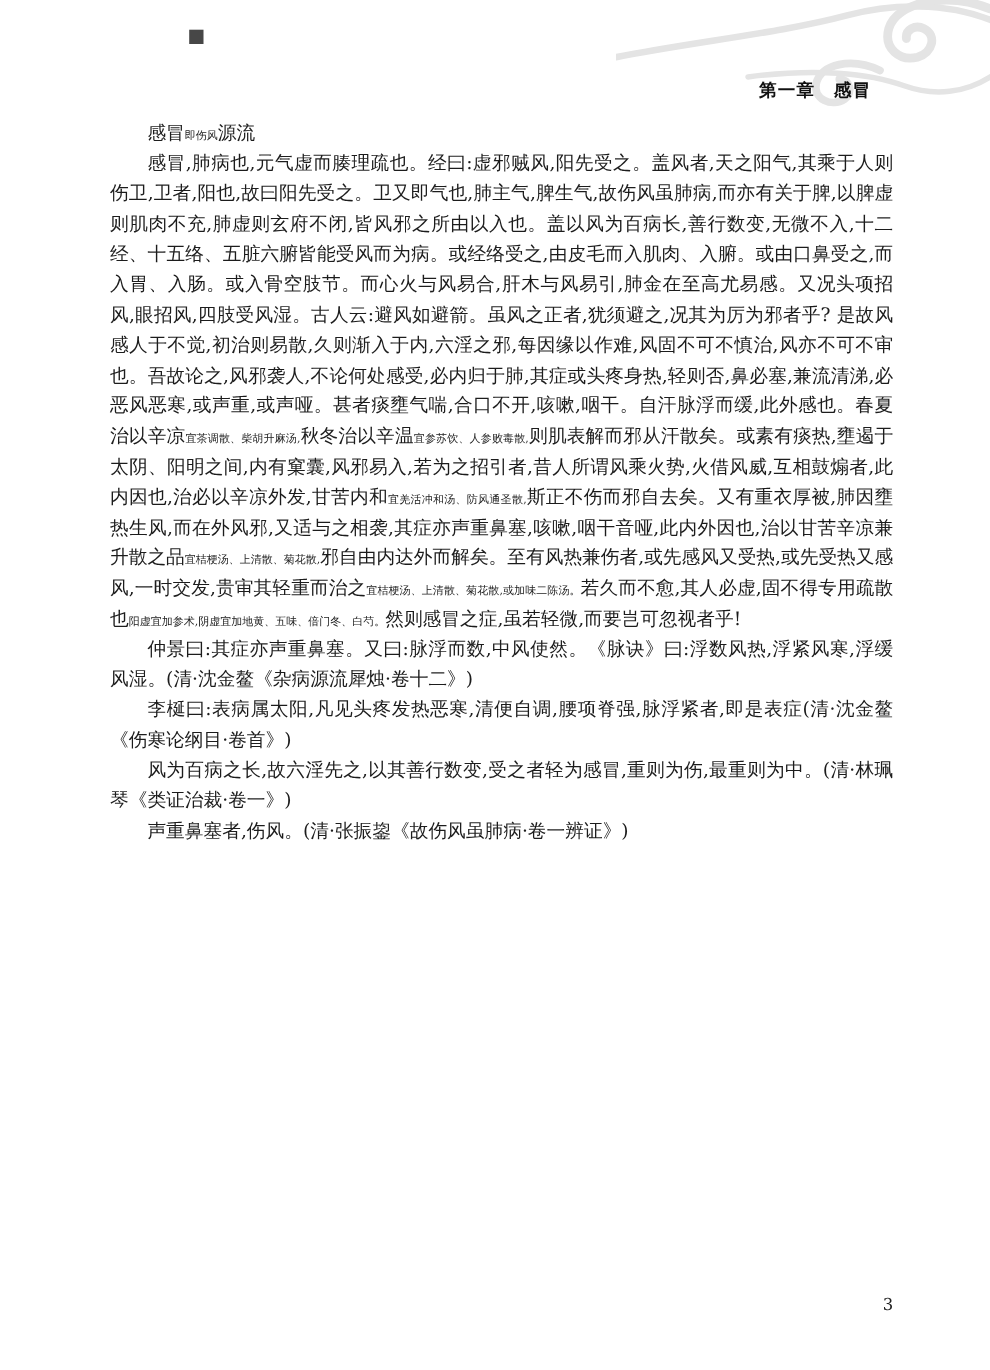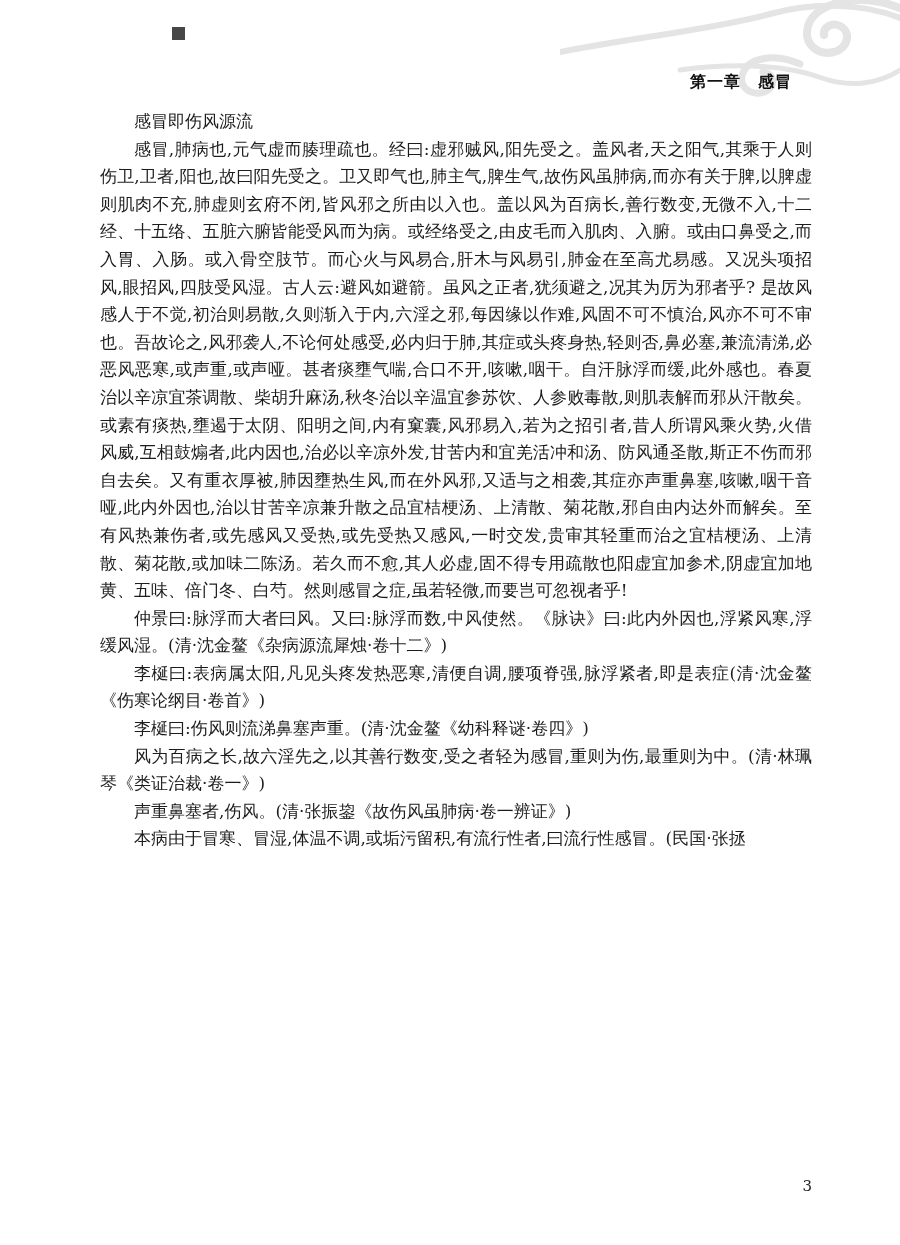--- a/index.html
+++ b/index.html
@@ -25,21 +25,21 @@
   }
 
   .content {
     position:absolute; top:108px; left:100px; width:712px;
   }
   .para {
     font-size:17px; line-height:27.6px;
     text-align:justify; text-indent:2em;
     color:#1c1c1c;
   }
-  .para .small-note { font-size:17px; line-height:1; }
+  .para .small-note { font-size:10px; line-height:1; }
   .para.title .text-run { font-weight:normal; }
 
   .page-number {
     position:absolute; right:88px; bottom:50px;
     font-size:15px; color:#222;
   }
 </style>
 </head>
 <body>
 
@@ -52,23 +52,21 @@
     <path stroke-width="5" stroke-linecap="round" d="M 120 70 C 180 62, 230 66, 262 78 C 290 88, 318 84, 340 70" stroke="#e4e4e4"></path>
   </svg>
 
   <div class="print-mark"></div>
 
   <div class="running-head">第一章　感冒</div>
 
   <div class="content">
       <p class="para title"><span class="text-run">感冒</span><span class="small-note">即伤风</span><span class="text-run">源流</span></p>
       <p class="para"><span class="text-run">感冒,肺病也,元气虚而腠理疏也。经曰:虚邪贼风,阳先受之。盖风者,天之阳气,其乘于人则伤卫,卫者,阳也,故曰阳先受之。卫又即气也,肺主气,脾生气,故伤风虽肺病,而亦有关于脾,以脾虚则肌肉不充,肺虚则玄府不闭,皆风邪之所由以入也。盖以风为百病长,善行数变,无微不入,十二经、十五络、五脏六腑皆能受风而为病。或经络受之,由皮毛而入肌肉、入腑。或由口鼻受之,而入胃、入肠。或入骨空肢节。而心火与风易合,肝木与风易引,肺金在至高尤易感。又况头项招风,眼招风,四肢受风湿。古人云:避风如避箭。虽风之正者,犹须避之,况其为厉为邪者乎? 是故风感人于不觉,初治则易散,久则渐入于内,六淫之邪,每因缘以作难,风固不可不慎治,风亦不可不审也。吾故论之,风邪袭人,不论何处感受,必内归于肺,其症或头疼身热,轻则否,鼻必塞,兼流清涕,必恶风恶寒,或声重,或声哑。甚者痰壅气喘,合口不开,咳嗽,咽干。自汗脉浮而缓,此外感也。春夏治以辛凉</span><span class="small-note">宜茶调散、柴胡升麻汤,</span><span class="text-run">秋冬治以辛温</span><span class="small-note">宜参苏饮、人参败毒散,</span><span class="text-run">则肌表解而邪从汗散矣。或素有痰热,壅遏于太阴、阳明之间,内有窠囊,风邪易入,若为之招引者,昔人所谓风乘火势,火借风威,互相鼓煽者,此内因也,治必以辛凉外发,甘苦内和</span><span class="small-note">宜羌活冲和汤、防风通圣散,</span><span class="text-run">斯正不伤而邪自去矣。又有重衣厚被,肺因壅热生风,而在外风邪,又适与之相袭,其症亦声重鼻塞,咳嗽,咽干音哑,此内外因也,治以甘苦辛凉兼升散之品</span><span class="small-note">宜桔梗汤、上清散、菊花散,</span><span class="text-run">邪自由内达外而解矣。至有风热兼伤者,或先感风又受热,或先受热又感风,一时交发,贵审其轻重而治之</span><span class="small-note">宜桔梗汤、上清散、菊花散,或加味二陈汤。</span><span class="text-run">若久而不愈,其人必虚,固不得专用疏散也</span><span class="small-note">阳虚宜加参术,阴虚宜加地黄、五味、倍门冬、白芍。</span><span class="text-run">然则感冒之症,虽若轻微,而要岂可忽视者乎!</span></p>
-      <p class="para"><span class="text-run">仲景曰:脉浮而大者曰风。又曰:脉浮而数,中风使然。《脉诀》曰:此内外因也,浮紧风寒,浮缓风湿。(清·沈金鳌《杂病源流犀烛·卷十二》)</span></p>
+      <p class="para"><span class="text-run">仲景曰:其症亦声重鼻塞。又曰:脉浮而数,中风使然。《脉诀》曰:浮数风热,浮紧风寒,浮缓风湿。(清·沈金鳌《杂病源流犀烛·卷十二》)</span></p>
       <p class="para"><span class="text-run">李梴曰:表病属太阳,凡见头疼发热恶寒,清便自调,腰项脊强,脉浮紧者,即是表症(清·沈金鳌《伤寒论纲目·卷首》)</span></p>
-      <p class="para"><span class="text-run">李梴曰:伤风则流涕鼻塞声重。(清·沈金鳌《幼科释谜·卷四》)</span></p>
       <p class="para"><span class="text-run">风为百病之长,故六淫先之,以其善行数变,受之者轻为感冒,重则为伤,最重则为中。(清·林珮琴《类证治裁·卷一》)</span></p>
       <p class="para"><span class="text-run">声重鼻塞者,伤风。(清·张振鋆《故伤风虽肺病·卷一辨证》)</span></p>
-      <p class="para"><span class="text-run">本病由于冒寒、冒湿,体温不调,或垢污留积,有流行性者,曰流行性感冒。(民国·张拯</span></p>
     </div>
 
   <div class="page-number">3</div>
 
 </div>
 
 </body></html>

